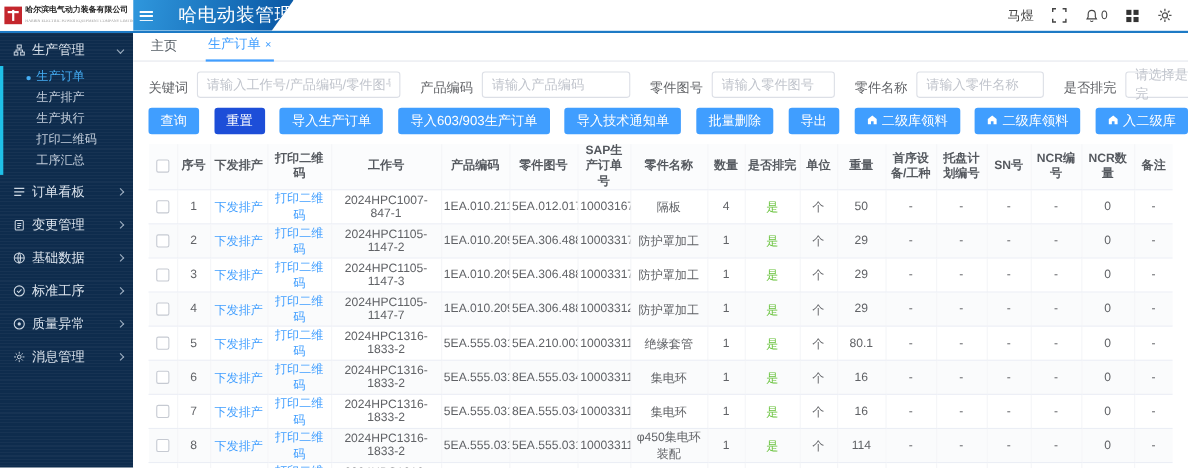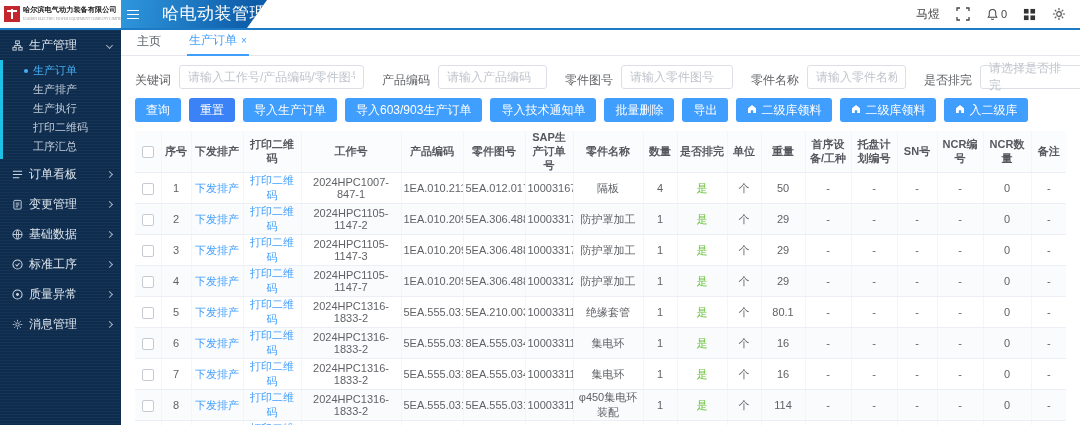--- a/index.html
+++ b/index.html
@@ -52,26 +52,26 @@
   .tab .close { font-size:10px; margin-left:4px; }
 
   .filters { display:flex; align-items:center; padding:9px 0 0 14px; }
   .ffield { display:flex; align-items:flex-end; margin-right:18px; }
   .ffield label { font-size:12px; color:#606266; margin-right:8px; white-space:nowrap; }
   .finput { height:24px; border:1px solid #dcdfe6; border-radius:3px; font-size:12px; padding:0 8px;
     color:#606266; font-family:inherit; outline:none; }
   .finput::placeholder { color:#c0c4cc; }
   .fselect { height:24px; border:1px solid #dcdfe6; border-radius:3px; font-size:12px; padding:0 20px 0 8px;
     color:#c0c4cc; display:flex; align-items:center; position:relative; cursor:pointer; }
-  .w0{width:185px} .w1{width:109px} .w2{width:112px} .w3{width:99px} .w4{width:108px}
-
-  .toolbar { display:flex; align-items:center; padding:9px 0 9px 14px; gap:8px; }
+  .w0{width:185px} .w1{width:135px} .w2{width:112px} .w3{width:116px} .w4{width:108px}
+
+  .toolbar { display:flex; align-items:center; padding:9px 0 9px 14px; gap:8px;justify-content:space-between; }
   .btn { height:24px; padding:0 11px; border:none; border-radius:3px; font-size:12px; color:#fff;
     background:#409eff; display:inline-flex; align-items:center; gap:4px; cursor:pointer; font-family:inherit; white-space:nowrap; }
-  .btn.warning { background:#3b82f6;font-family:Liberation Mono, monospace; }
+  .btn.warning { background:#1d4ed8;font-family:Liberation Mono, monospace; }
   .btn svg { flex:none; }
 
   .table-wrap { margin:0 14px; }
   table { border-collapse:collapse; table-layout:fixed; width:931px; }
   th,td { border-bottom:1px solid #ebeef5; border-right:1px solid #f4f5f8; font-size:11px; text-align:center;
     padding:0 2px; color:#606266; overflow:hidden; white-space:normal; }
   th:last-child, td:last-child { border-right:none; }
   thead th { color:#55595f; font-weight:bold; height:33px; line-height:1.25; background:#fbfcfd; }
   tbody td { height:25px; }
   tbody tr:nth-child(even) { background:#fafbfc; }

